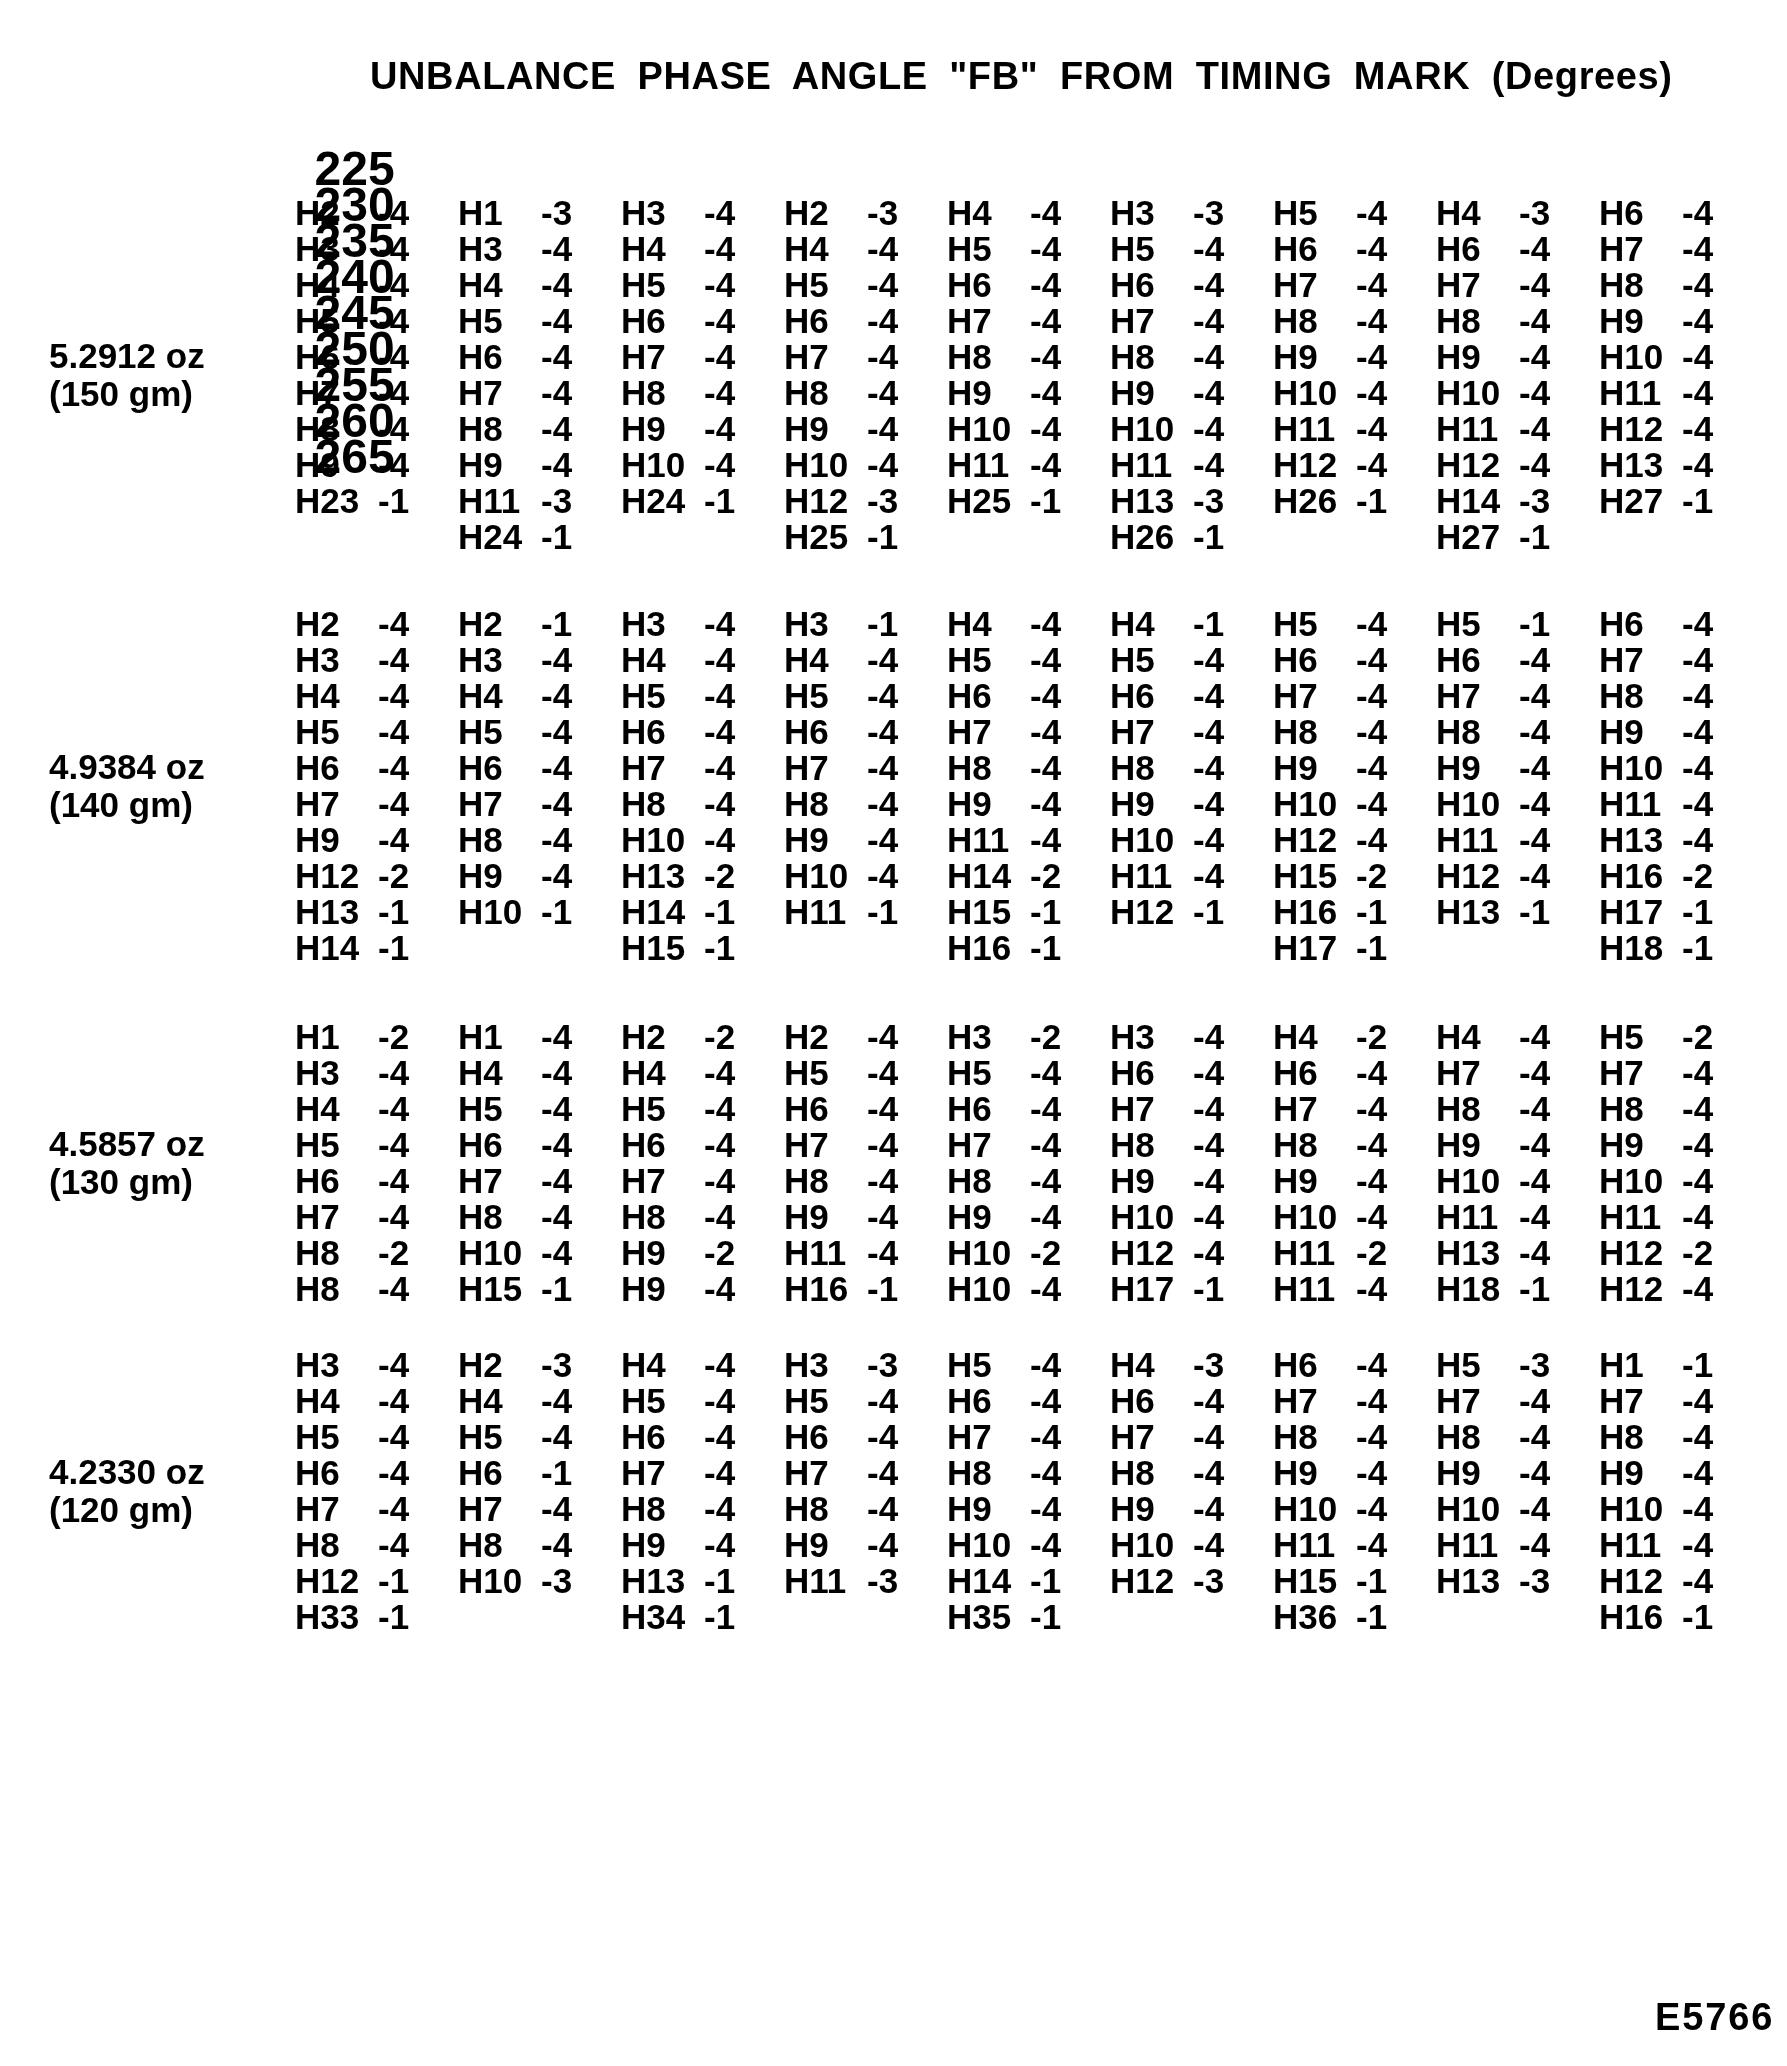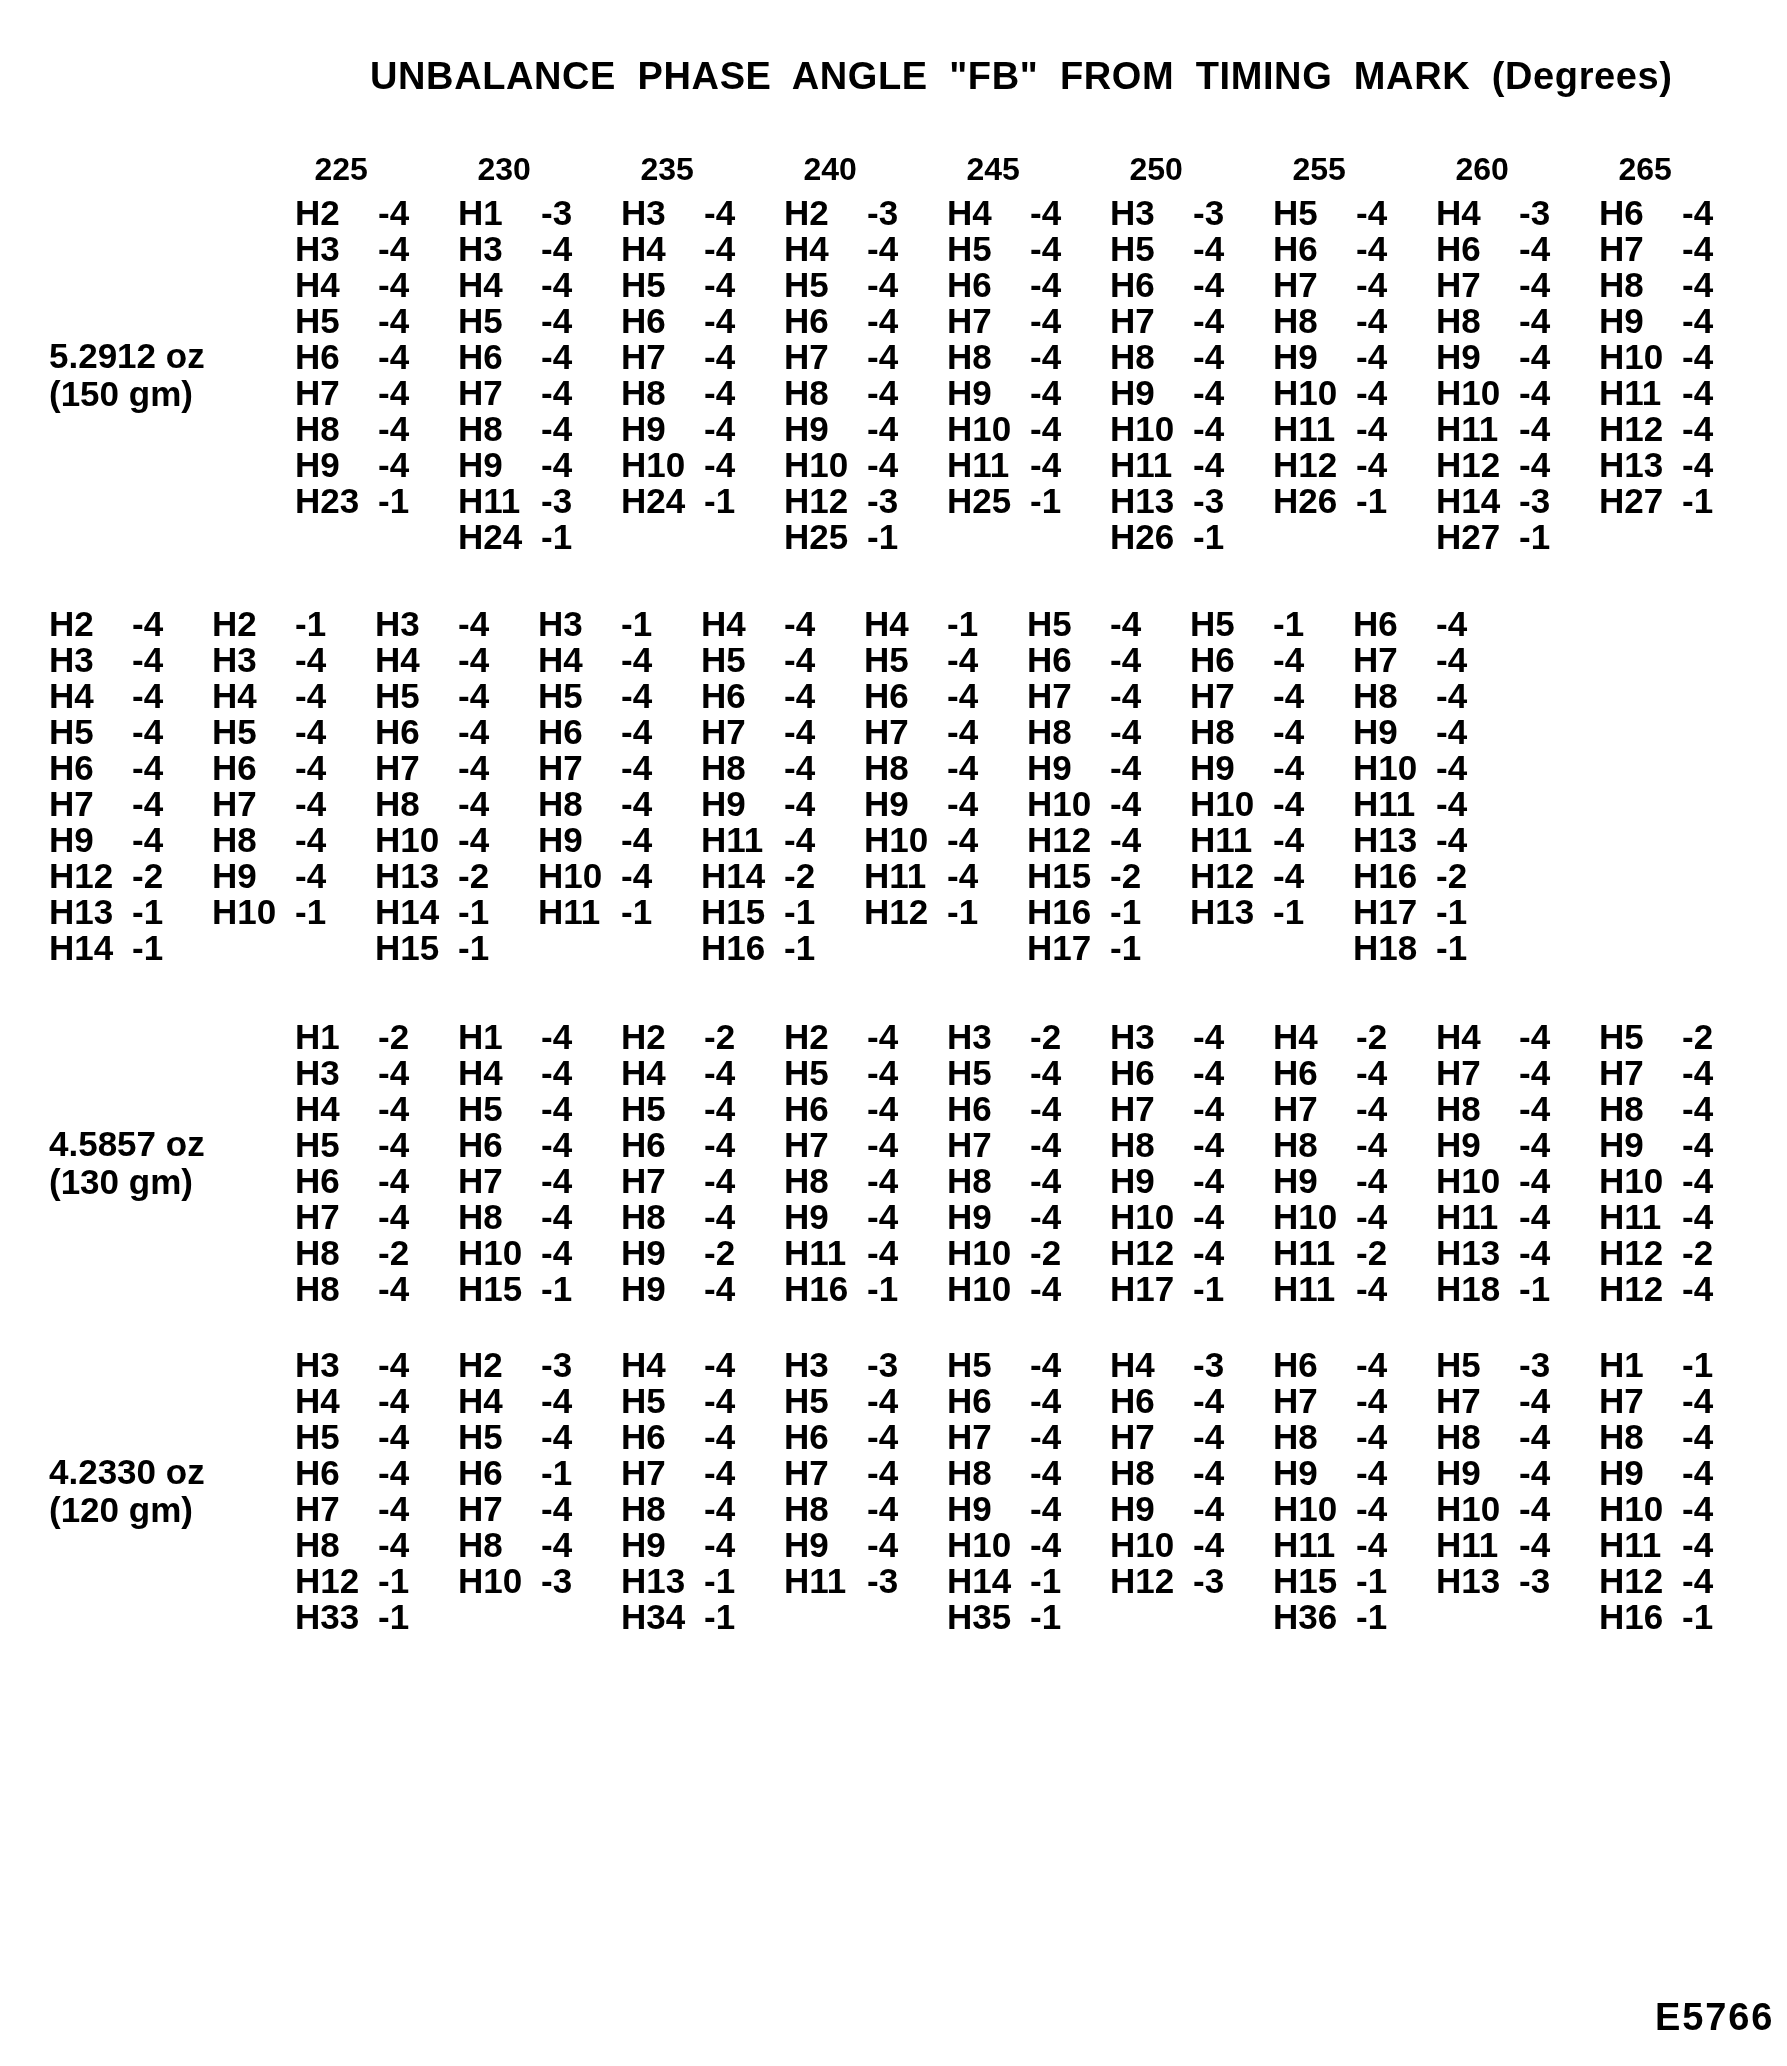--- a/index.html
+++ b/index.html
@@ -16,21 +16,21 @@
     font-size:38px; line-height:39px; font-weight:bold; letter-spacing:1.3px;
     white-space:nowrap;
   }
   .title-block {
     position:absolute; left:370px; top:57px;
     font-size:38px; line-height:39px; font-weight:bold;
     word-spacing:10.4px; letter-spacing:0.6px; white-space:nowrap;
   }
   .angles-row {
     position:absolute; left:295px; top:151px;
-    display:flex; font-size:32px; font-weight:bold; line-height:36px;
+    display:flex; font-size:48px; font-weight:bold; line-height:36px;flex-direction:column;
   }
   .angles-row .angle {
     display:inline-block; width:163px; box-sizing:border-box; padding-left:19.5px;
   }
   .group {
     position:absolute; left:49px;
     display:flex; align-items:center;
   }
   .amp-col {
     width:246px; box-sizing:border-box;
@@ -175,20 +175,24 @@
             <div class="cell-line"><span class="h">H9</span><span class="v">-4</span></div>
             <div class="cell-line"><span class="h">H10</span><span class="v">-4</span></div>
             <div class="cell-line"><span class="h">H11</span><span class="v">-4</span></div>
             <div class="cell-line"><span class="h">H12</span><span class="v">-4</span></div>
             <div class="cell-line"><span class="h">H13</span><span class="v">-4</span></div>
             <div class="cell-line"><span class="h">H27</span><span class="v">-1</span></div>
           </div>
         </div>
       </div>
       <div class="group" style="top: 606px;">
+        <div class="amp-col">
+          <div>4.9384 oz</div>
+          <div>(140 gm)</div>
+        </div>
         <div class="cols">
           <div class="col">
             <div class="cell-line"><span class="h">H2</span><span class="v">-4</span></div>
             <div class="cell-line"><span class="h">H3</span><span class="v">-4</span></div>
             <div class="cell-line"><span class="h">H4</span><span class="v">-4</span></div>
             <div class="cell-line"><span class="h">H5</span><span class="v">-4</span></div>
             <div class="cell-line"><span class="h">H6</span><span class="v">-4</span></div>
             <div class="cell-line"><span class="h">H7</span><span class="v">-4</span></div>
             <div class="cell-line"><span class="h">H9</span><span class="v">-4</span></div>
             <div class="cell-line"><span class="h">H12</span><span class="v">-2</span></div>

